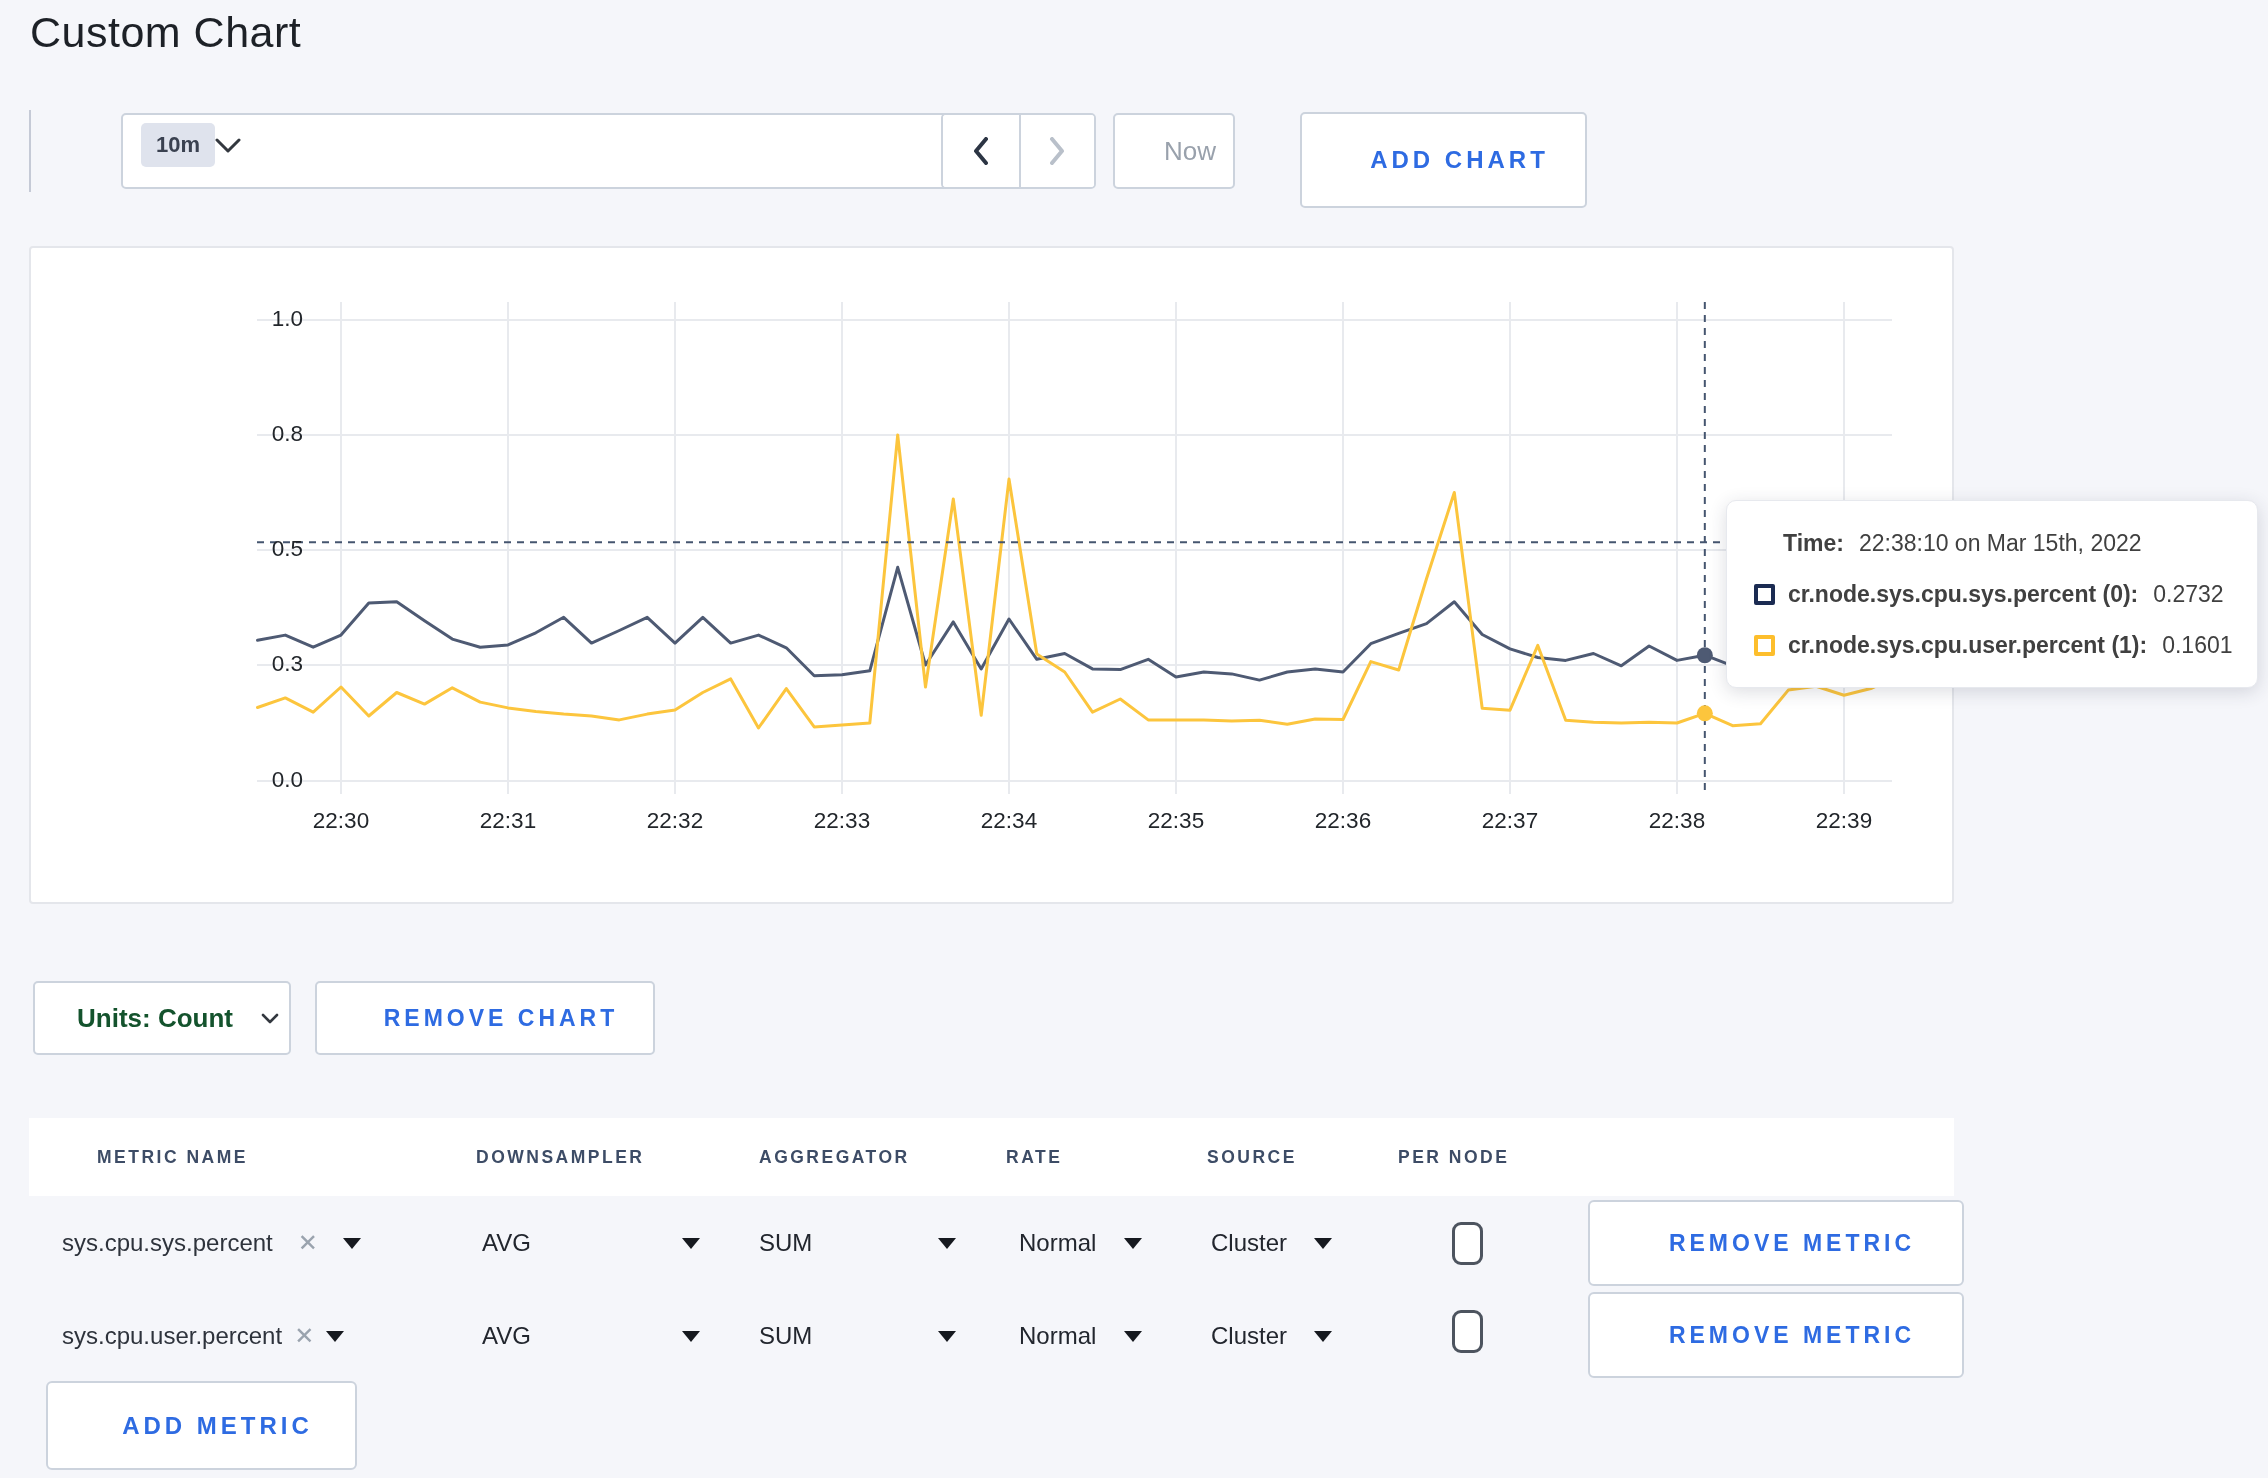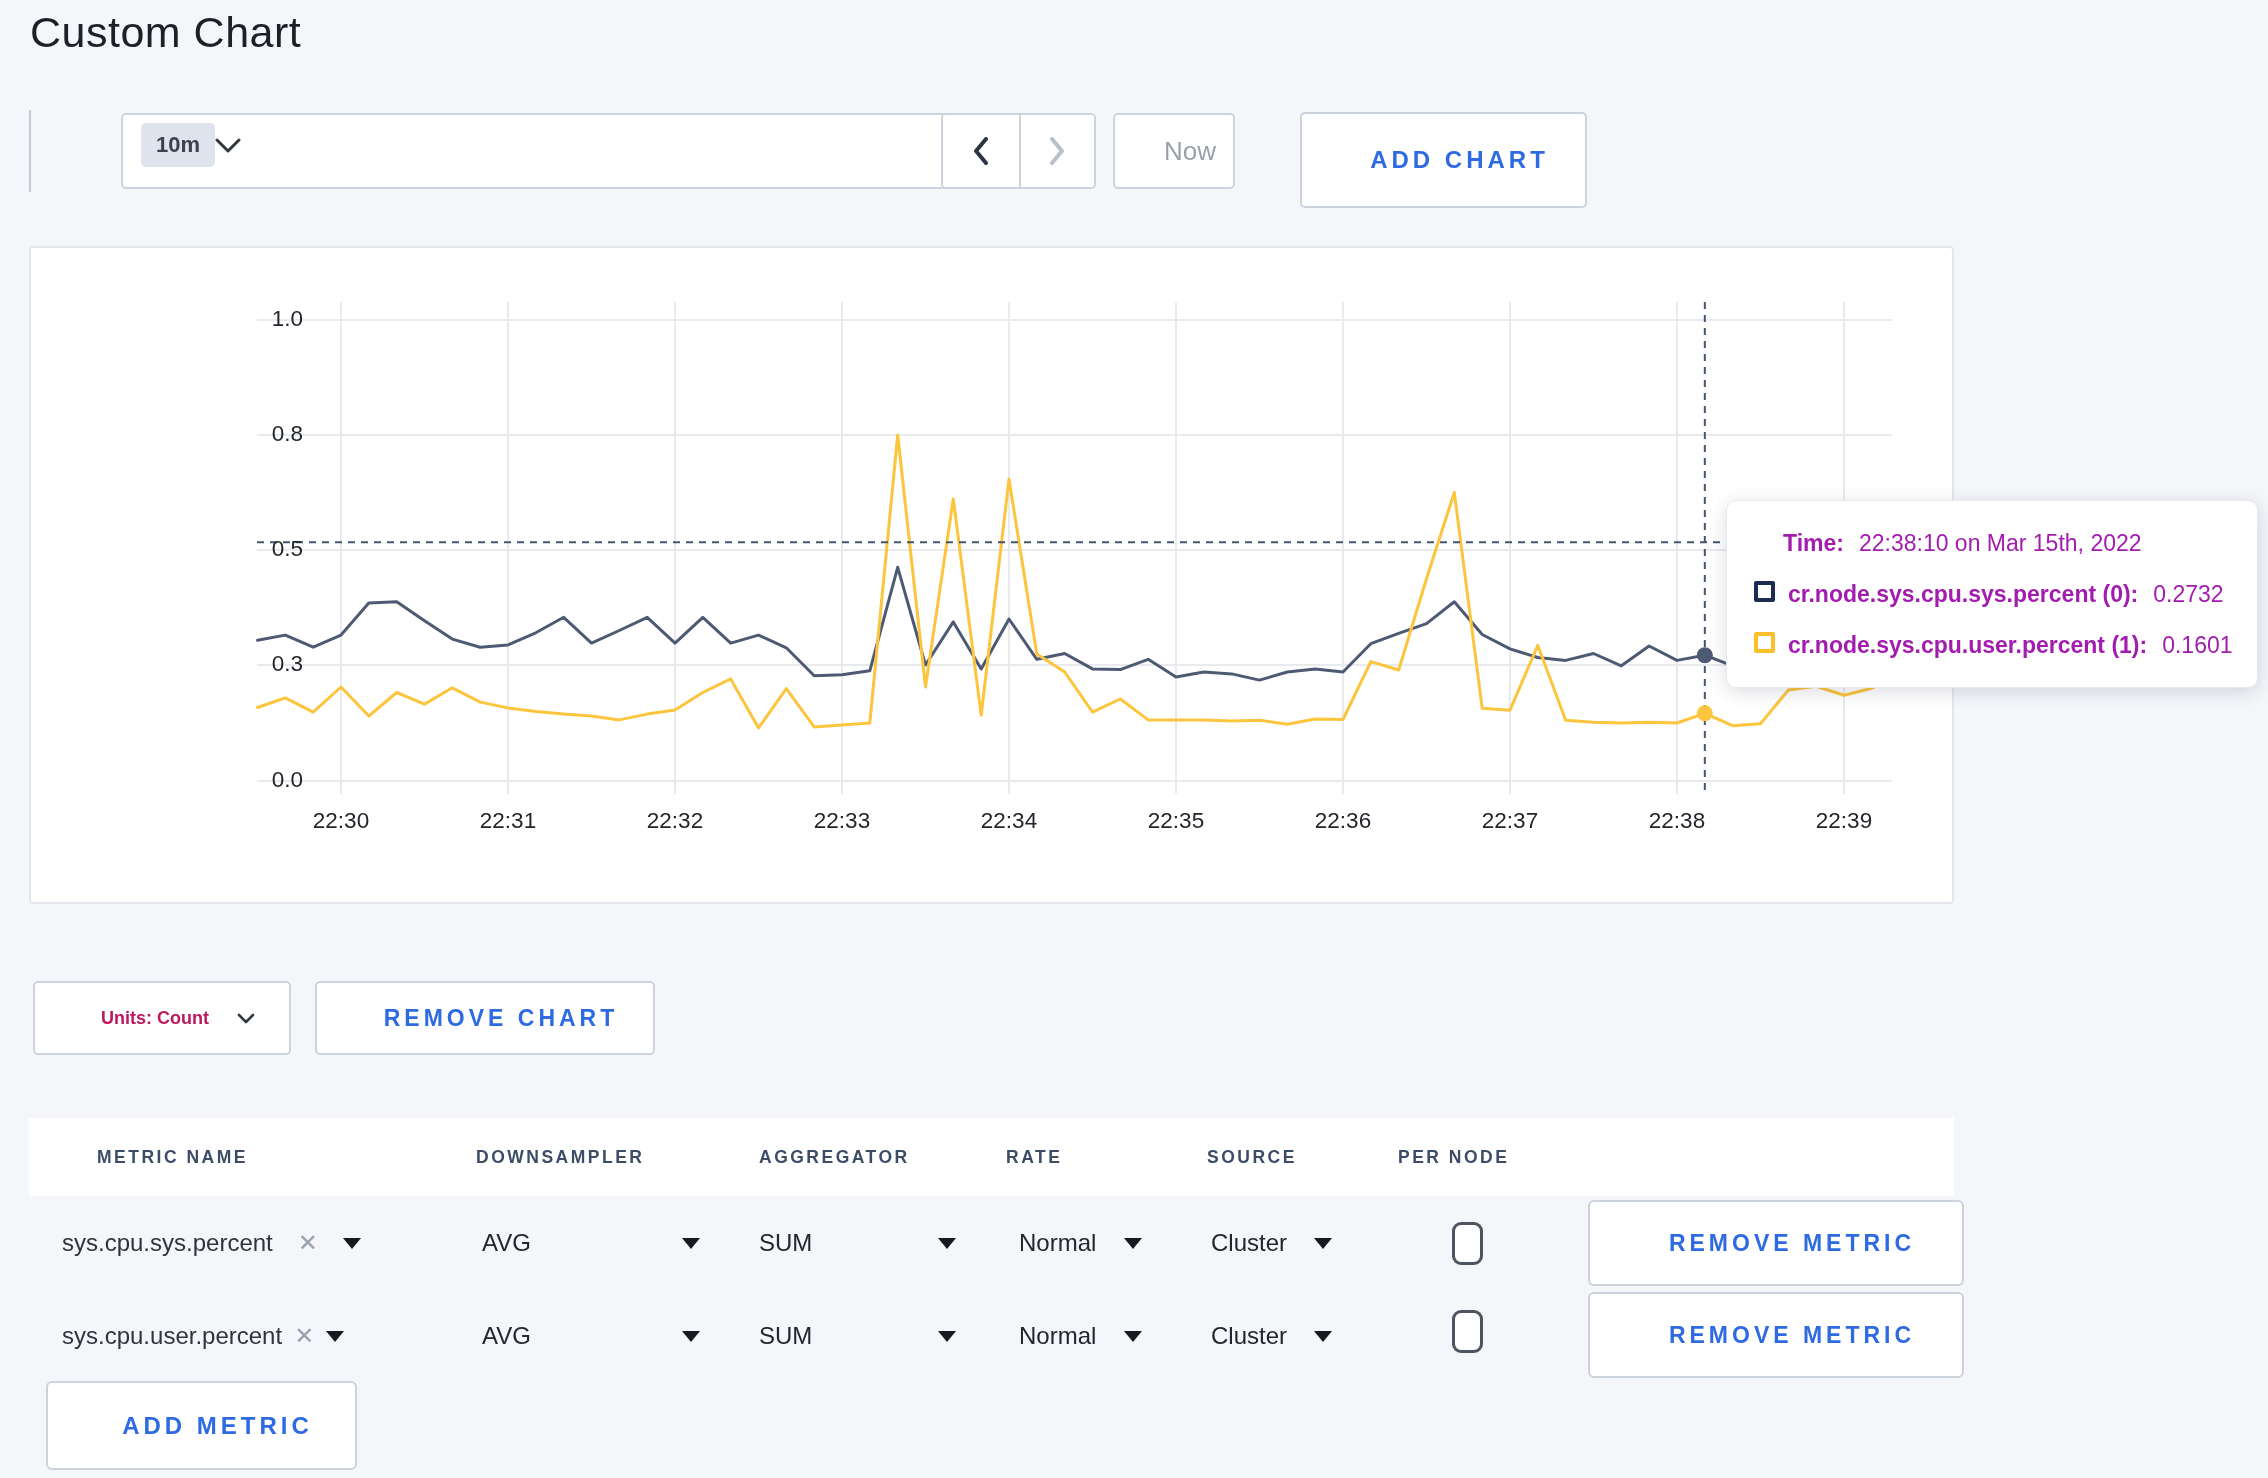--- a/index.html
+++ b/index.html
@@ -30,28 +30,28 @@
   
   .chart-card { left:29px; top:246px; width:1925px; height:658px; background:#fff; border:2px solid #e4e6eb; border-radius:4px; }
   .chart-card svg { position:absolute; left:0; top:0; }
   .axis-label { position:absolute; font-size:22.5px; color:#22262b; }
   .ylab { width:90px; text-align:right; }
   .xlab { width:120px; text-align:center; }
 
   
   .tooltip { left:1726px; top:500px; width:532px; height:188px; background:#fff; border:1px solid #e7e9ee; border-radius:10px;
              box-shadow:0 4px 18px rgba(35,45,70,.16); z-index:10; display:flex; flex-direction:column; justify-content:center; gap:24px; padding:14px 24px 14px 27px; }
-  .tt-row { display:flex; font-size:23px; color:#a21caf; }
+  .tt-row { display:flex; align-items:center; font-size:23px; color:#404040; }
   .tt-row.time { padding-left:29px; }
   .tt-bold { font-weight:700; }
   .tt-val { margin-left:15px; }
   .swatch { width:21px; height:21px; border:4px solid #1b2b52; border-radius:2px; margin-right:13px; flex:none; background:#fff; }
 
   
-  .units-btn { left:33px; top:981px; width:258px; height:74px; font-size:18px; font-weight:700; color:#be185d; gap:28px; }
+  .units-btn { left:33px; top:981px; width:258px; height:74px; font-size:26px; font-weight:700; color:#14532d; gap:28px; }
   .remove-chart { left:315px; top:981px; width:340px; height:74px; font-size:23px; }
 
   
   .thead { left:29px; top:1118px; width:1925px; height:78px; background:#fff; }
   .th { position:absolute; top:0; height:78px; display:flex; align-items:center; font-size:17.5px; font-weight:700; letter-spacing:2.5px; color:#3d4c66; }
   .th0{left:68px}.th1{left:447px}.th2{left:730px}.th3{left:977px}.th4{left:1178px}.th5{left:1369px}
 
   .trow { left:29px; width:1925px; height:94px; }
   .cell { position:absolute; top:0; height:100%; display:flex; align-items:center; }
   .metric-cell { left:33px; gap:25px; }

